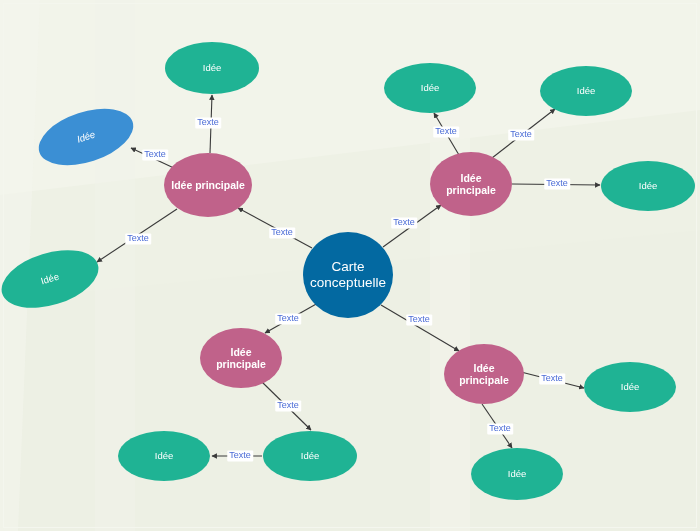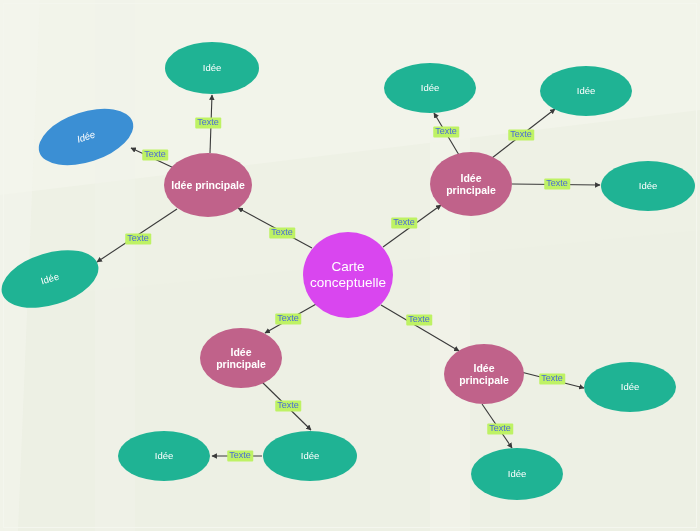--- a/index.html
+++ b/index.html
@@ -62,21 +62,21 @@
     font-size: 9.5px;
   }
   .n-idea-blue {
     background: #3b8fd4;
     font-size: 9.5px;
     font-style: italic;
   }
   .edge-label {
     position: absolute;
     color: #4a6bd6;
-    background: #bef264;
+    background: #ffffff;
     font-size: 9px;
     padding: 0 2px;
     white-space: nowrap;
     transform: translate(-50%, -50%);
     line-height: 1.25;
     border-radius: 1px;
   }
 </style>
 </head>
 <body>
@@ -112,21 +112,21 @@
         <line x1="492" y1="158" x2="555" y2="109" marker-end="url(#arrow)"></line>
         <line x1="512" y1="184" x2="600" y2="185" marker-end="url(#arrow)"></line>
         <line x1="262" y1="382" x2="311" y2="430" marker-end="url(#arrow)"></line>
         <line x1="262" y1="456" x2="212" y2="456" marker-end="url(#arrow)"></line>
         <line x1="521" y1="372" x2="584" y2="388" marker-end="url(#arrow)"></line>
         <line x1="482" y1="404" x2="512" y2="448" marker-end="url(#arrow)"></line>
       </g>
   </svg>
 
   <div id="nodes-layer">
-      <div class="node node-ellipse n-central" style="left: 303px; top: 232px; width: 90px; height: 86px; background: #d946ef;">
+      <div class="node node-ellipse n-central" style="left: 303px; top: 232px; width: 90px; height: 86px; background: #0369a1;">
         <span class="node-label">Carte conceptuelle</span>
       </div>
       <div class="node node-ellipse n-main" style="left: 164px; top: 153px; width: 88px; height: 64px; background: rgb(192, 98, 138);">
         <span class="node-label">Idée principale</span>
       </div>
       <div class="node node-ellipse n-main" style="left: 430px; top: 152px; width: 82px; height: 64px; background: rgb(192, 98, 138);">
         <span class="node-label">Idée principale</span>
       </div>
       <div class="node node-ellipse n-main" style="left: 200px; top: 328px; width: 82px; height: 60px; background: rgb(192, 98, 138);">
         <span class="node-label">Idée principale</span>

